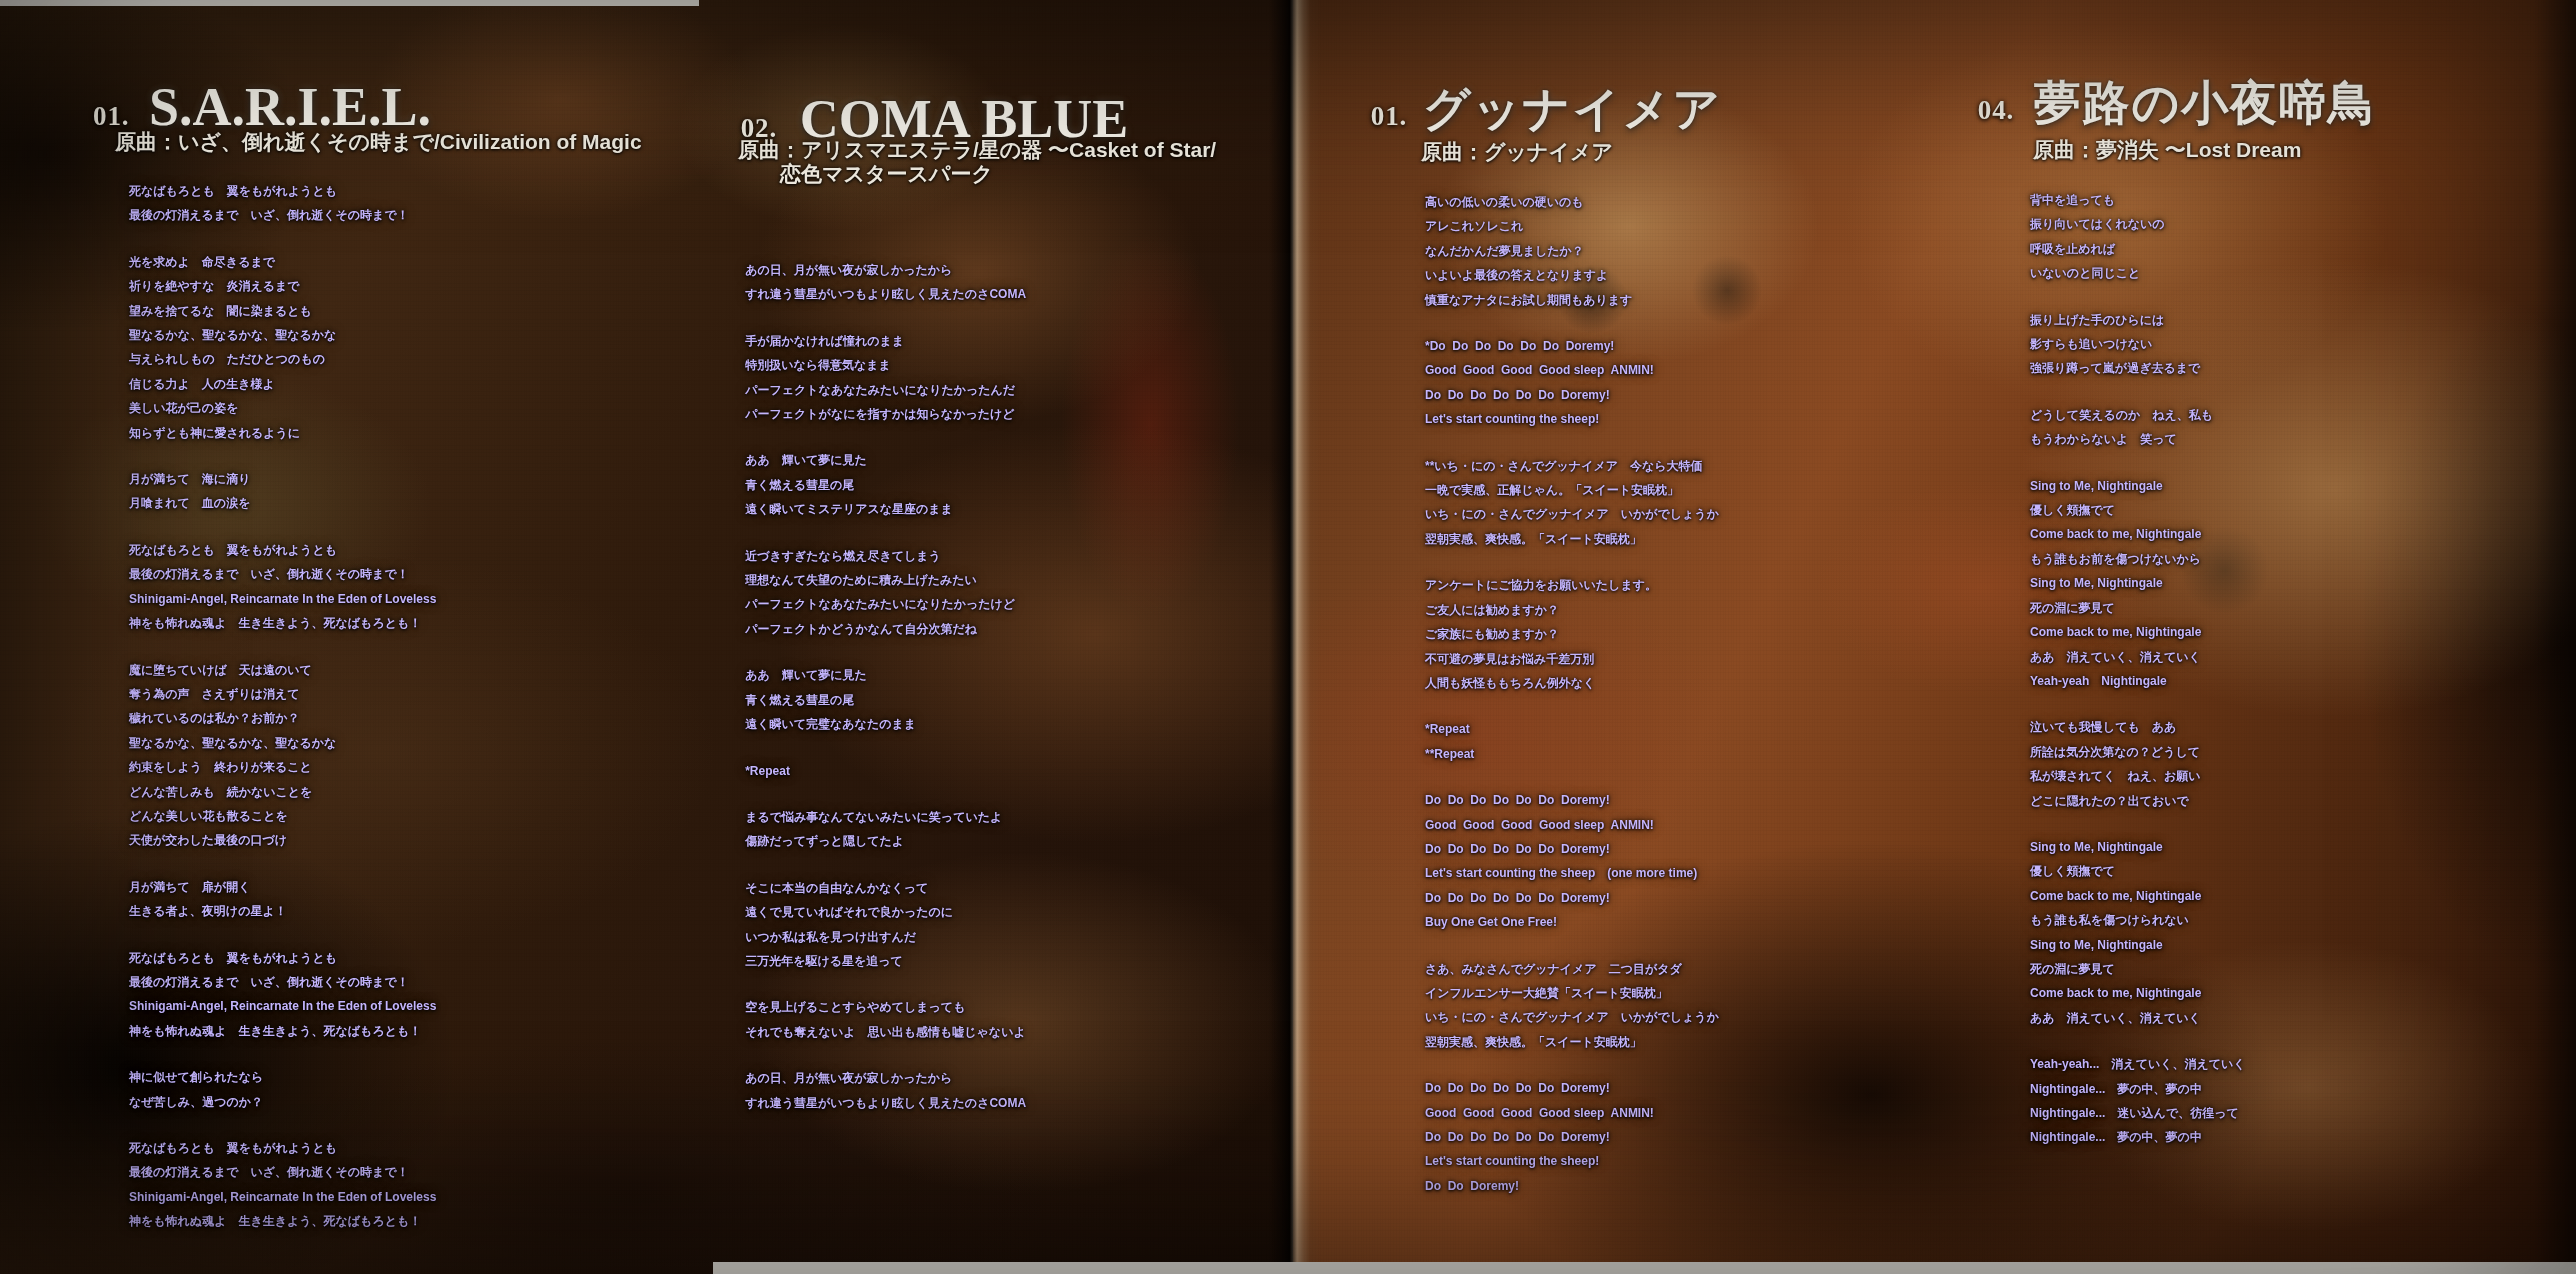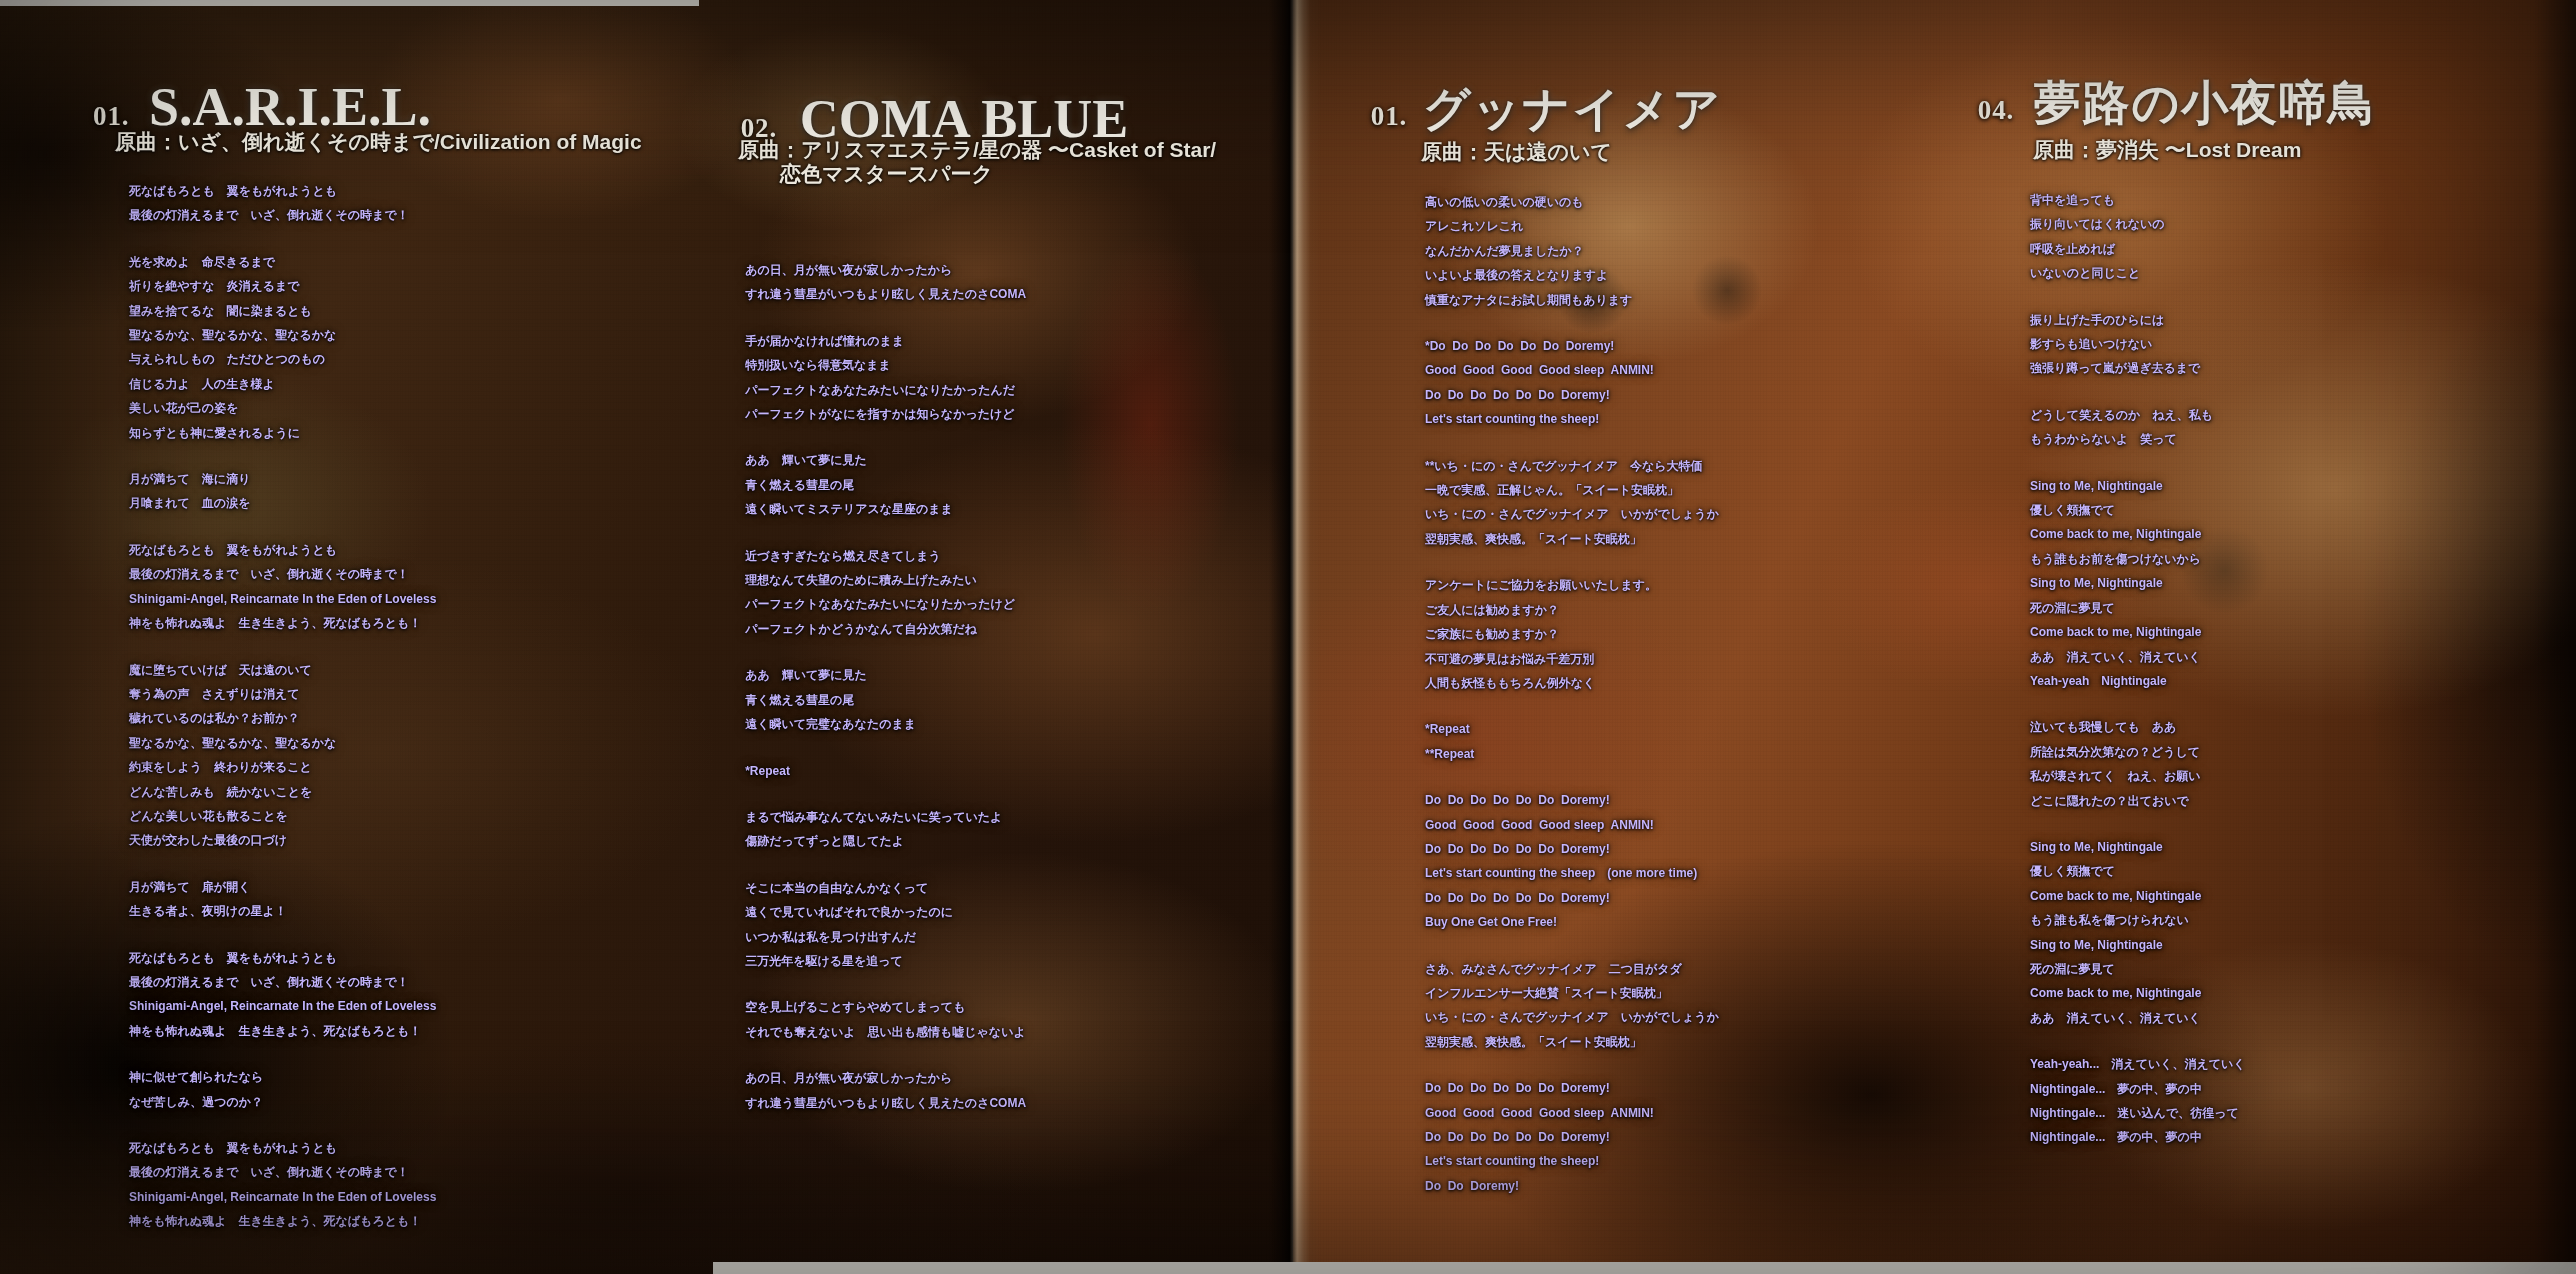--- a/index.html
+++ b/index.html
@@ -209,21 +209,21 @@
       <p class="stanza">あの日、月が無い夜が寂しかったから
 すれ違う彗星がいつもより眩しく見えたのさCOMA</p>
     </div>
   </section>
 
   <section class="track" id="track3">
     <div class="head">
       <span class="num">01.</span>
       <h2 class="title jp">グッナイメア</h2>
     </div>
-    <p class="origin">原曲：天は遠のいて</p>
+    <p class="origin">原曲：グッナイメア</p>
     <div class="lyrics">
       <p class="stanza">高いの低いの柔いの硬いのも
 アレこれソレこれ
 なんだかんだ夢見ましたか？
 いよいよ最後の答えとなりますよ
 慎重なアナタにお試し期間もあります</p>
       <p class="stanza">*Do  Do  Do  Do  Do  Do  Doremy!
 Good  Good  Good  Good sleep  ANMIN!
 Do  Do  Do  Do  Do  Do  Doremy!
 Let's start counting the sheep!</p>

